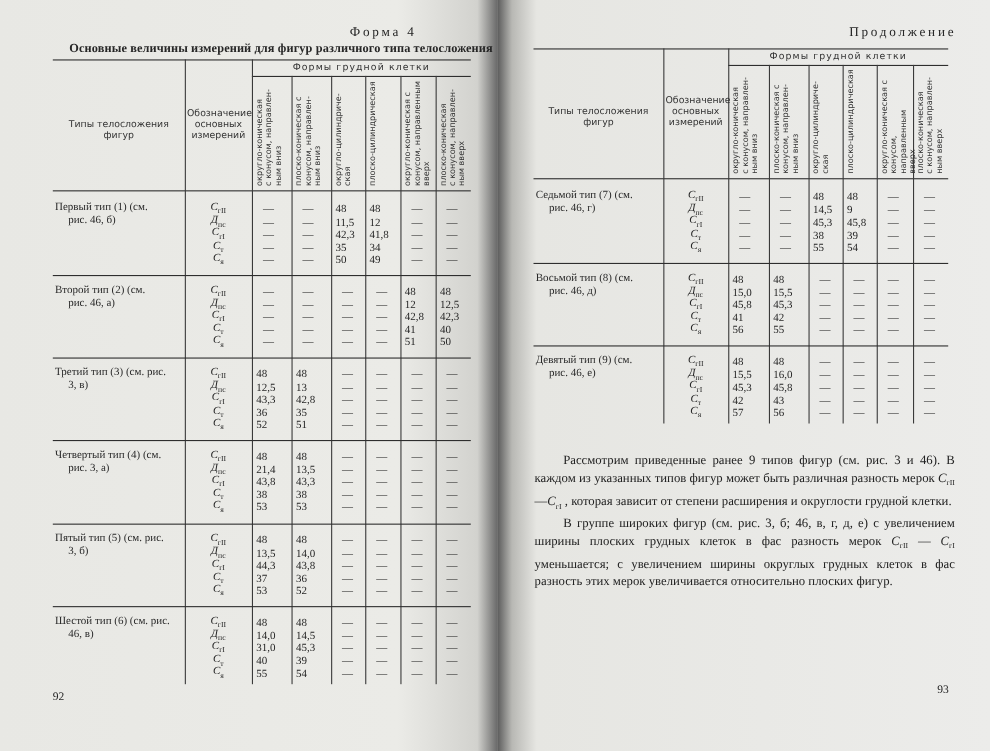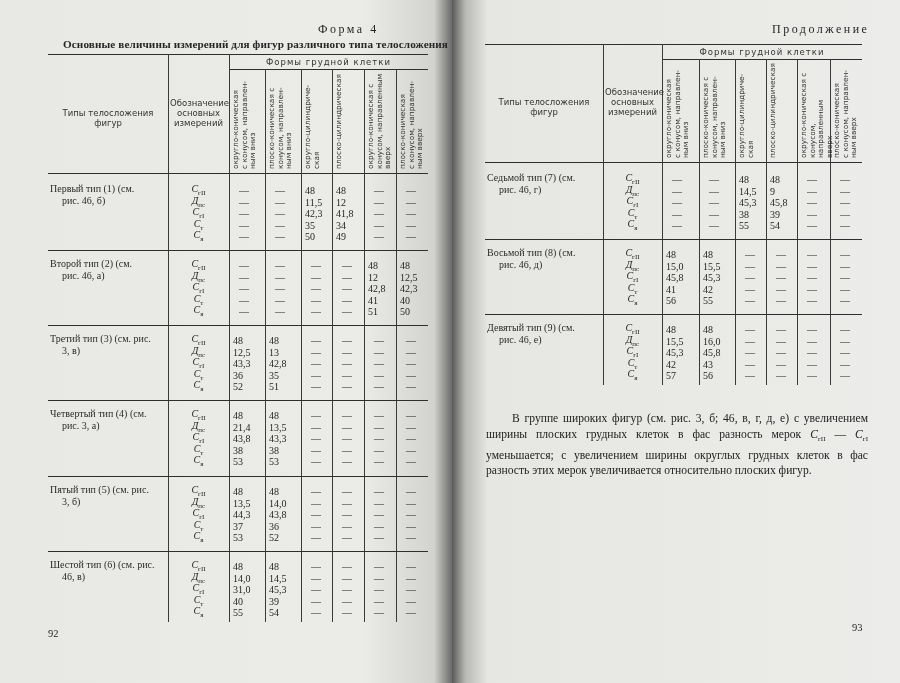--- a/index.html
+++ b/index.html
@@ -39,20 +39,21 @@
 
 <div class="abs cont-label">Продолжение</div>
 
 <div id="left-table"></div>
 <div id="right-table"></div>
 
 <div class="page-num" style="left:48px;top:628px;">92</div>
 <div class="page-num" style="left:852px;top:622px;">93</div>
 
 <div class="body-text">
+  <p>Рассмотрим приведенные ранее 9 типов фигур (см. рис. 3 и 46). В каждом из указанных типов фигур может быть различная разность мерок <i>C</i><sub style="font-size:7px">гII</sub>—<i>C</i><sub style="font-size:7px">гI</sub> , которая зависит от степени расширения и округлости грудной клетки.</p>
   <p>В группе широких фигур (см. рис. 3, б; 46, в, г, д, е) с увеличением ширины плоских грудных клеток в фас разность мерок <i>C</i><sub style="font-size:7px">гII</sub> — <i>C</i><sub style="font-size:7px">гI</sub> уменьшается; с увеличением ширины округлых грудных клеток в фас разность этих мерок увеличивается относительно плоских фигур.</p>
 </div>
 
 <div class="hline" style="left:48px;top:54px;width:380px;"></div>
 <div class="hline thin" style="left:229px;top:69px;width:199px;"></div>
 <div class="hline" style="left:48px;top:173px;width:380px;"></div>
 <div class="vline" style="left:168px;top:54px;height:568px;"></div>
 <div class="vline" style="left:229px;top:54px;height:568px;"></div>
 <div class="vline" style="left:265px;top:69px;height:553px;"></div>
 <div class="vline" style="left:301px;top:69px;height:553px;"></div>

